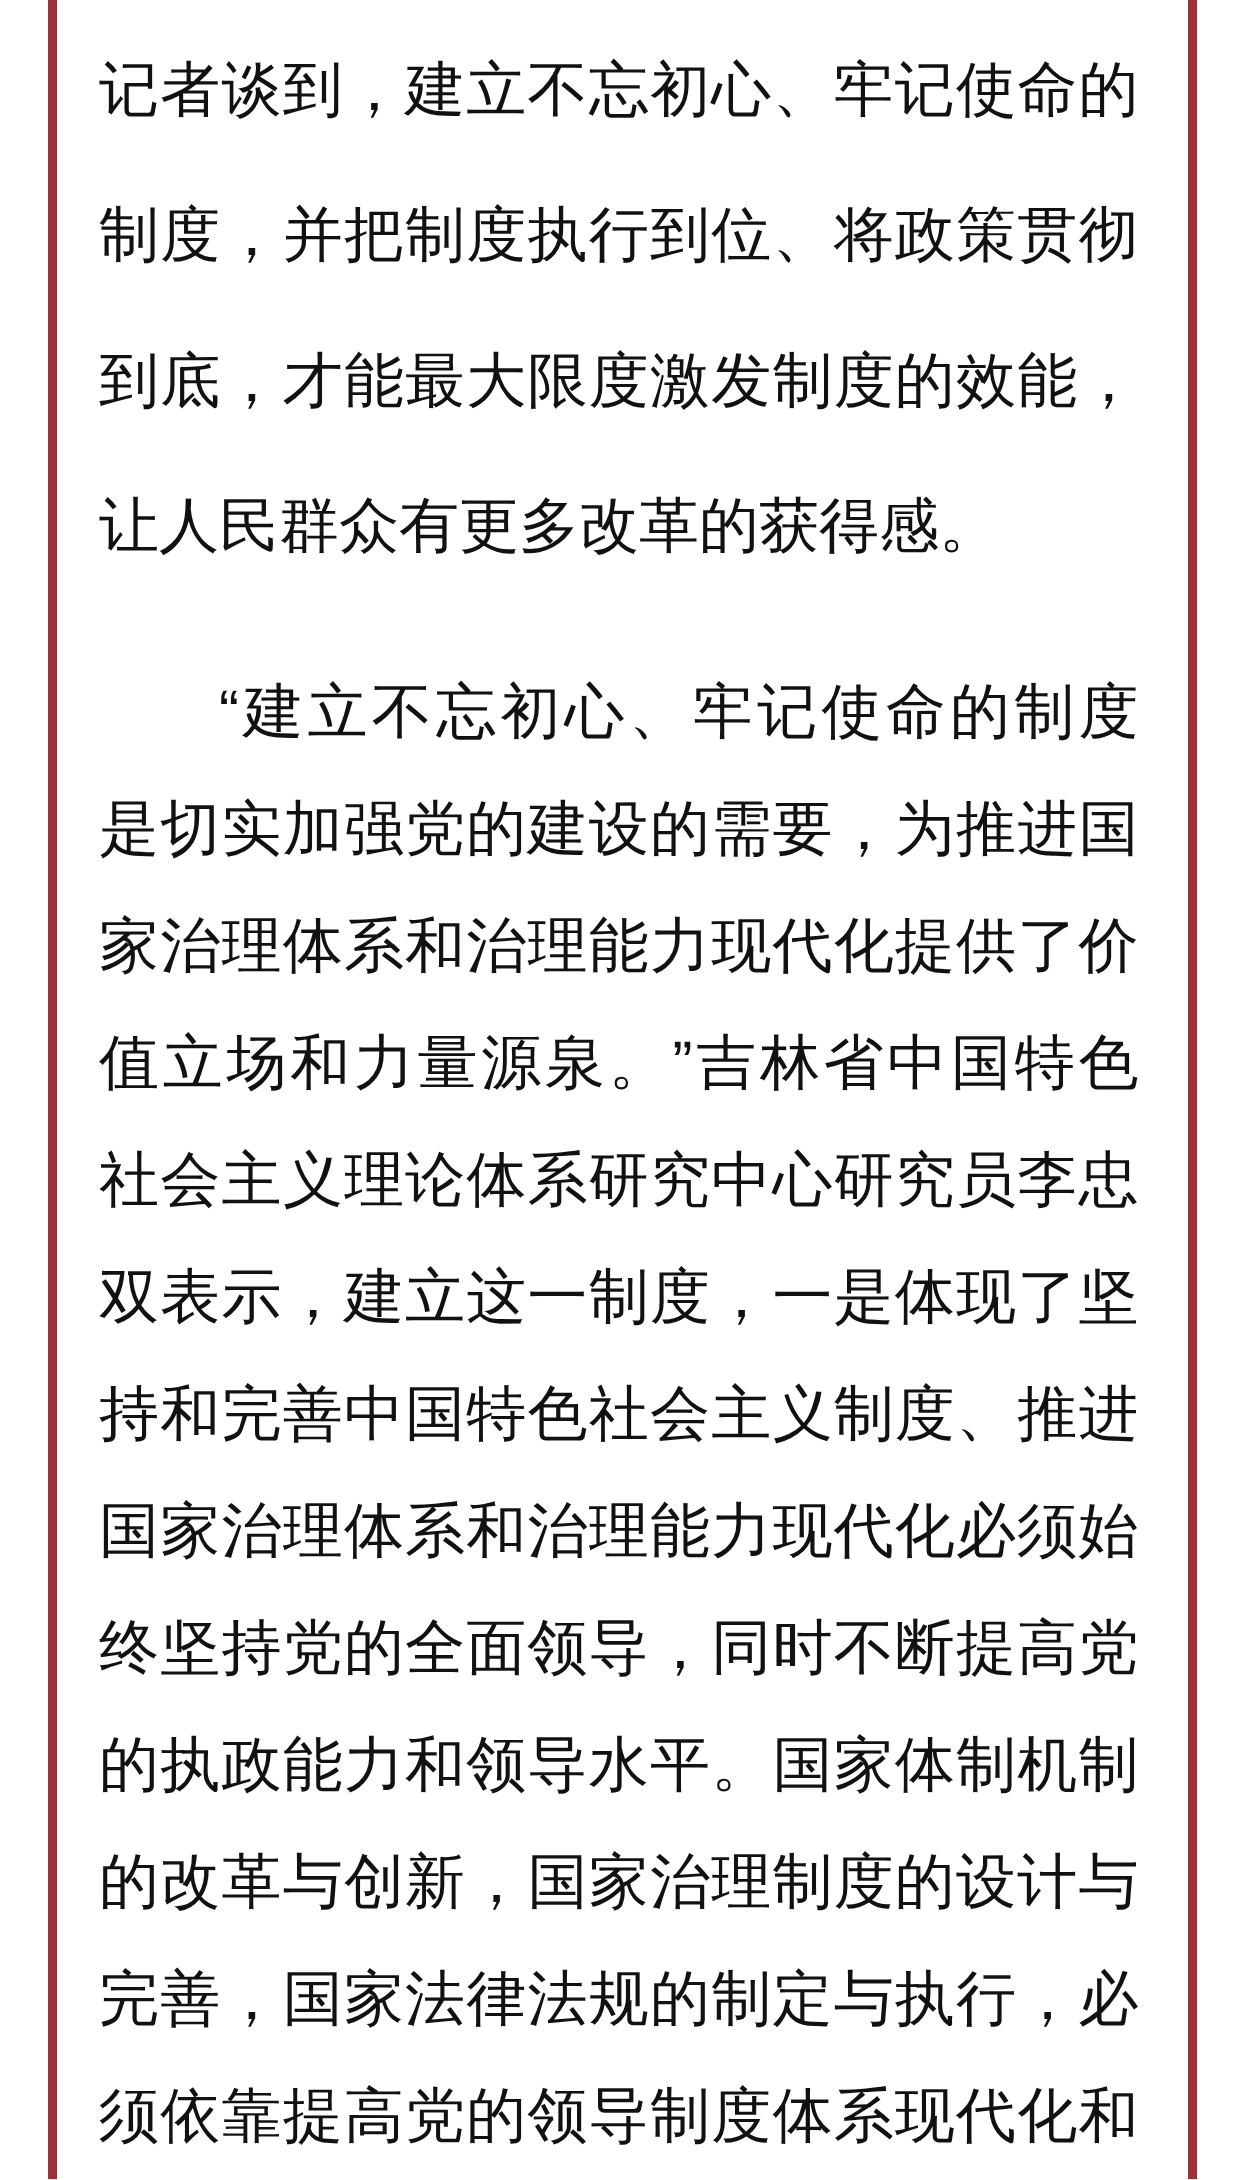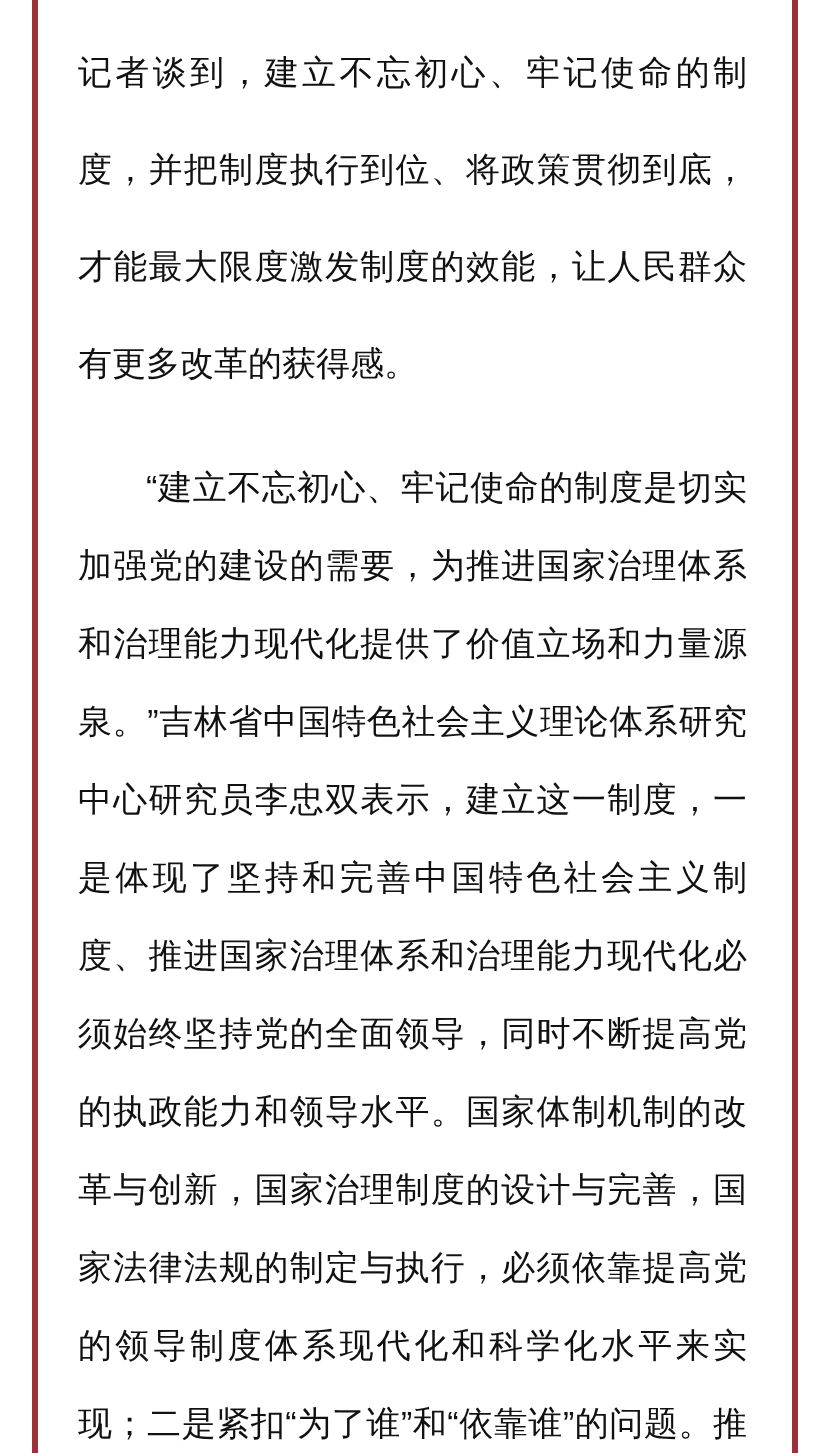--- a/index.html
+++ b/index.html
@@ -26,22 +26,22 @@
   .bar-right { left: 792px; }
   .content {
     position: absolute;
     left: 66px;
     top: 0;
     width: 693px;
     padding-top: 12px;
     color: var(--text, #111111);
   }
   .para {
-    margin: 12px;
-    font-size: 34px;
+    margin: 0;
+    font-size: 40px;
     text-align: justify;
     text-justify: inter-ideograph;
     letter-spacing: 0;
     word-break: normal;
   }
   .para-lead {
     line-height: 97px;
   }
   .para-indent {
     margin-top: 36px;

